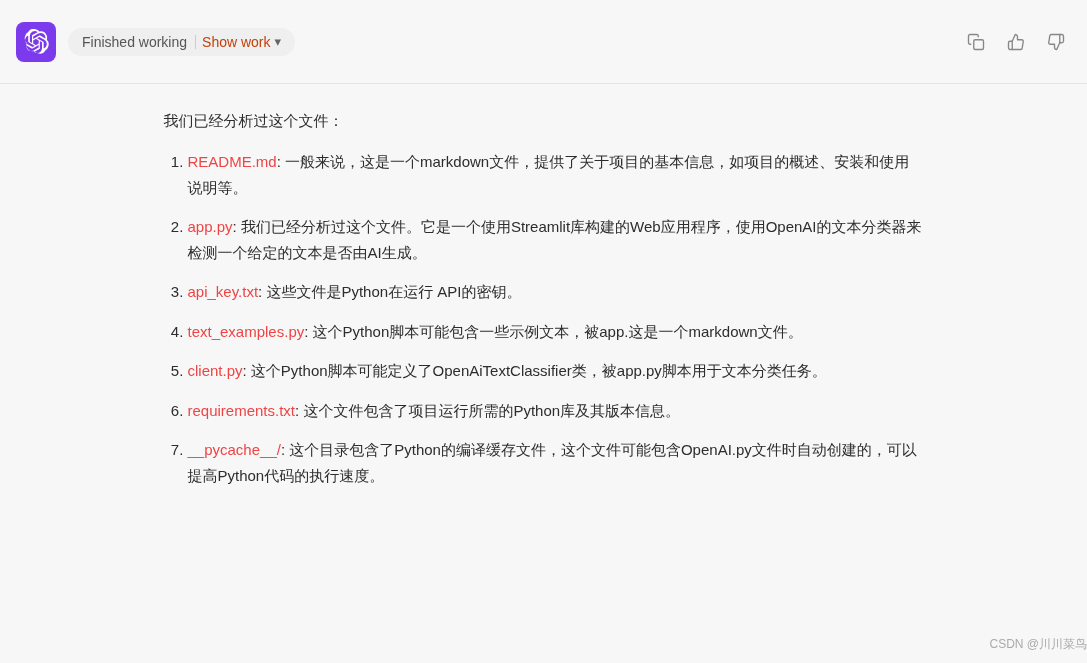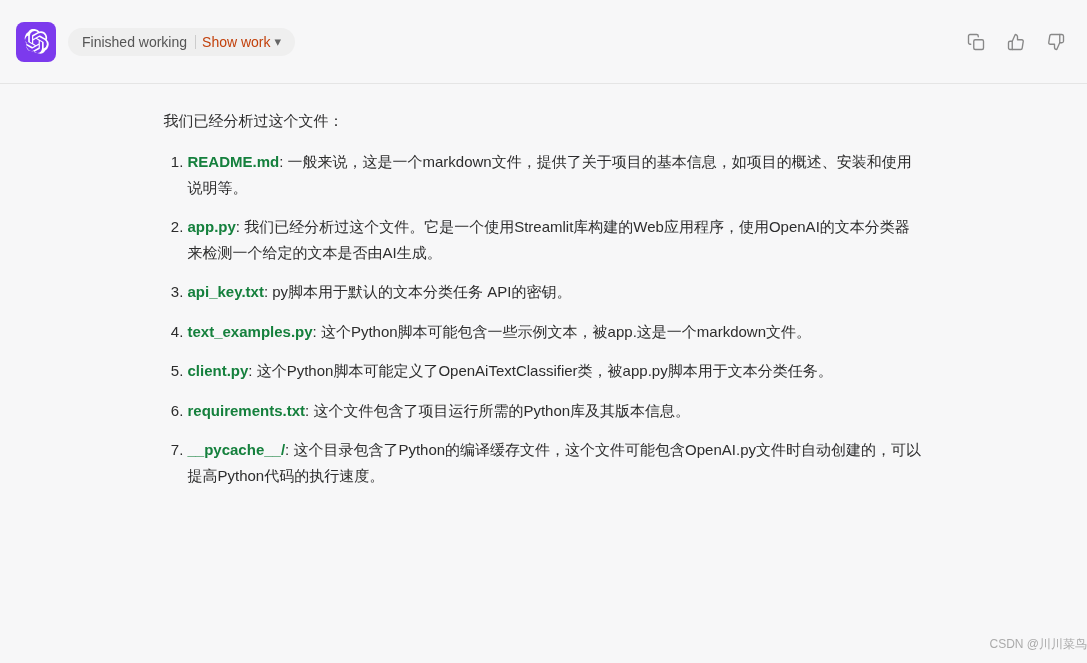--- a/index.html
+++ b/index.html
@@ -93,22 +93,22 @@
       padding-left: 24px;
       margin-bottom: 18px;
     }
     ol li {
       margin-bottom: 14px;
       line-height: 1.7;
       font-size: 15px;
       color: #2d2d2d;
     }
     ol li .item-name {
-      font-weight: 700;
-      color: #15803d;
+      font-weight: 400;
+      color: #ef4444;
     }
     .footer-text {
       font-size: 15px;
       color: #2d2d2d;
       margin-top: 10px;
     }
     .watermark {
       position: fixed;
       bottom: 10px;
       right: 0;
@@ -170,21 +170,21 @@
   <p class="intro-text">我们已经分析过这个文件：</p>
 
   <ol>
     <li>
       <span class="item-name">README.md</span><span>: 一般来说，这是一个markdown文件，提供了关于项目的基本信息，如项目的概述、安装和使用说明等。</span>
     </li>
     <li>
       <span class="item-name">app.py</span><span>: 我们已经分析过这个文件。它是一个使用Streamlit库构建的Web应用程序，使用OpenAI的文本分类器来检测一个给定的文本是否由AI生成。</span>
     </li>
     <li>
-      <span class="item-name">api_key.txt</span><span>: py脚本用于默认的文本分类任务 API的密钥。</span>
+      <span class="item-name">api_key.txt</span><span>: 这些文件是Python在运行 API的密钥。</span>
     </li>
     <li>
       <span class="item-name">text_examples.py</span><span>: 这个Python脚本可能包含一些示例文本，被app.这是一个markdown文件。</span>
     </li>
     <li>
       <span class="item-name">client.py</span><span>: 这个Python脚本可能定义了OpenAiTextClassifier类，被app.py脚本用于文本分类任务。</span>
     </li>
     <li>
       <span class="item-name">requirements.txt</span><span>: 这个文件包含了项目运行所需的Python库及其版本信息。</span>
     </li>

